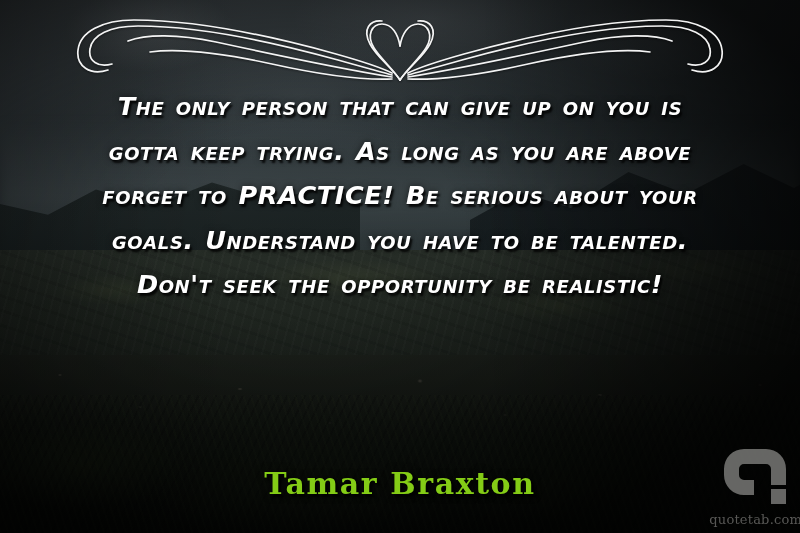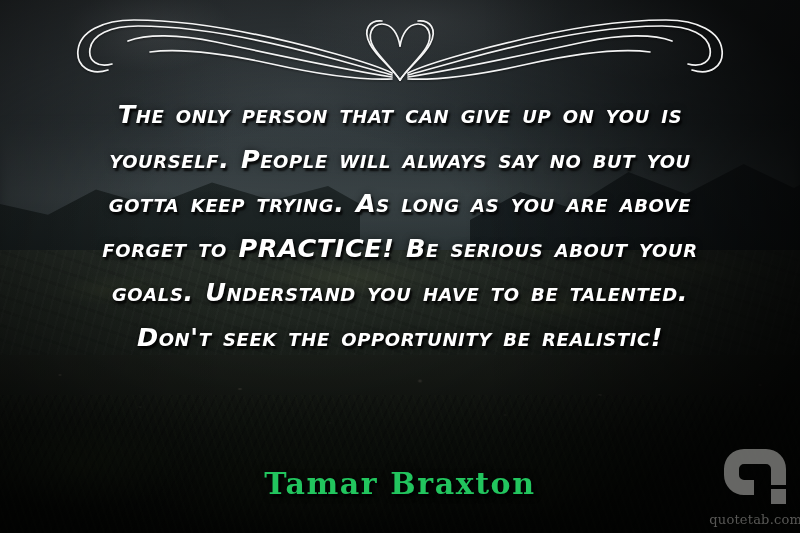--- a/index.html
+++ b/index.html
@@ -105,21 +105,20 @@
     top:14px;width:700px;height:72px;
     opacity:.95;pointer-events:none;
   }
   .flourish svg{display:block;width:100%;height:100%;
     filter:drop-shadow(0 1px 1px rgba(0,0,0,.45));}
 
   
   .quote-body{
     position:absolute;left:34px;top:84px;width:732px;
     text-align:center;
-    margin-top:8px;
   }
   .quote-line{
     font-family:"DejaVu Sans", sans-serif;
     font-weight:700;
     font-style:italic;
     font-variant:small-caps;
     font-size:25.5px;
     line-height:44.5px;
     letter-spacing:.6px;
     word-spacing:2px;
@@ -132,21 +131,21 @@
   }
 
   
   .author{
     position:absolute;left:0;right:0;top:466px;
     text-align:center;
     font-family:"DejaVu Serif", serif;
     font-weight:700;
     font-size:30px;
     letter-spacing:1.6px;
-    color:#22c55e;
+    color:#84cc16;
     text-shadow:
       3px 3px 2px rgba(0,0,0,.85),
       0 0 8px rgba(0,0,0,.6);
   }
 
   
   .watermark{
     position:absolute;right:-6px;bottom:4px;
     width:104px;height:80px;
     opacity:.72;
@@ -198,21 +197,20 @@
 
       <path d="M350 66 C344 56 330 44 324 34 C316 21 322 10 332 10 C342 10 348 20 350 32"></path>
       <path d="M350 66 C356 56 370 44 376 34 C384 21 378 10 368 10 C358 10 352 20 350 32"></path>
       <path d="M350 66 C342 54 326 42 320 30 C312 15 320 6 332 7"></path>
       <path d="M350 66 C358 54 374 42 380 30 C388 15 380 6 368 7"></path>
     </svg>
   </div>
 
   <div class="quote-body">
     <div class="quote-line">The only person that can give up on you is</div>
-    <div class="quote-line">yourself. People will always say no but you</div>
     <div class="quote-line">gotta keep trying. As long as you are above</div>
     <div class="quote-line">forget to PRACTICE! Be serious about your</div>
     <div class="quote-line">goals. Understand you have to be talented.</div>
     <div class="quote-line">Don't seek the opportunity be realistic!</div>
   </div>
 
   <div class="author">Tamar Braxton</div>
 
   <div class="watermark">
     <div class="wm-logo">

